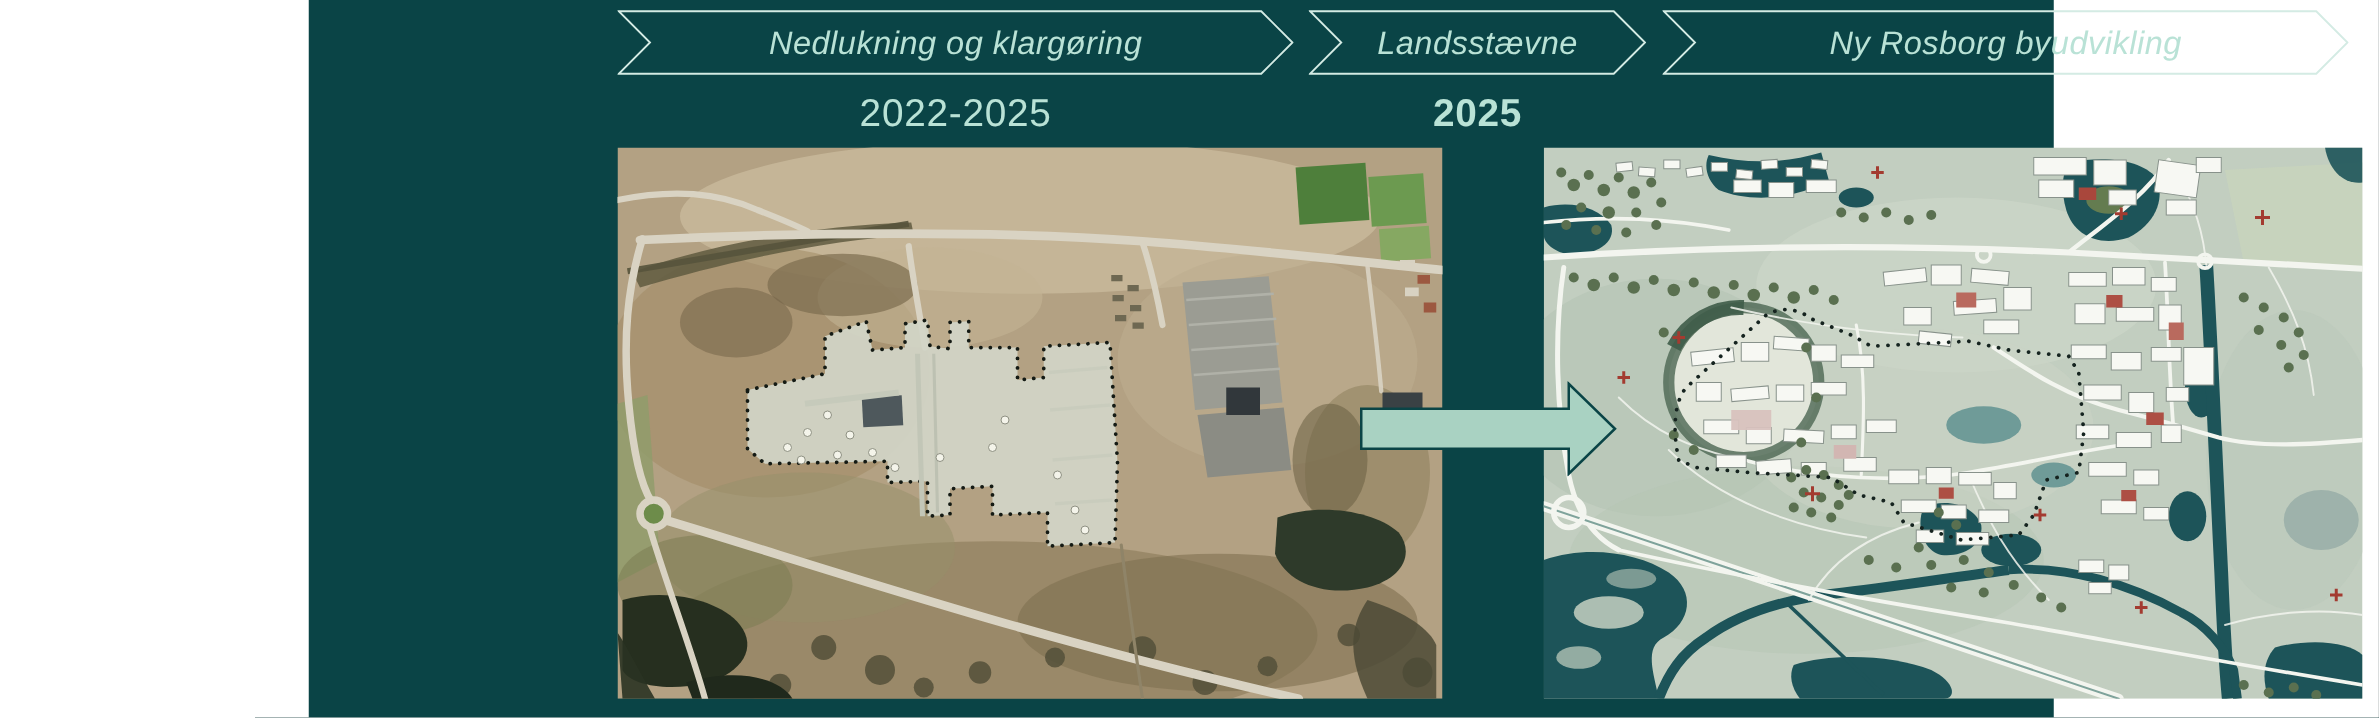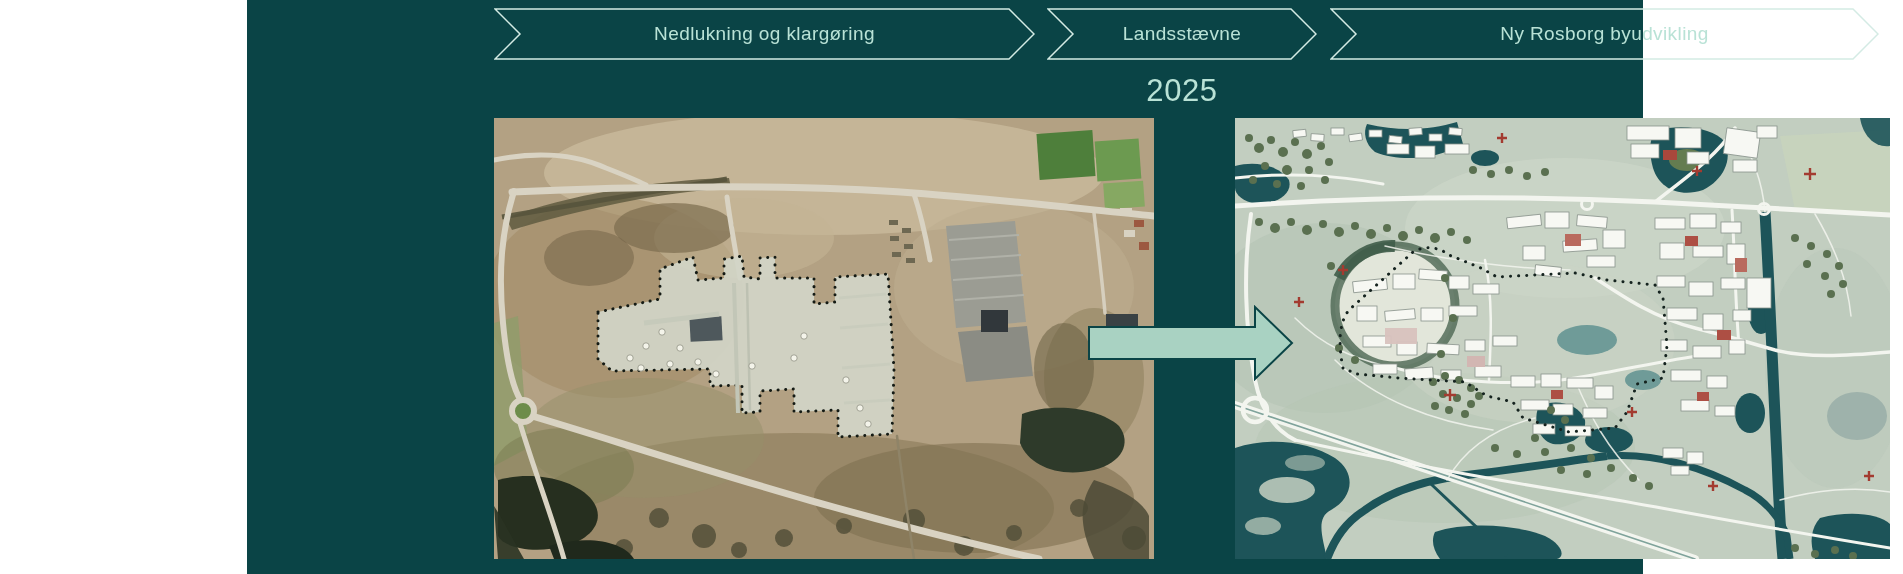--- a/index.html
+++ b/index.html
@@ -17,32 +17,32 @@
   }
   .panel{
     position:absolute;left:247px;top:0;width:1396px;height:574px;
     background:var(--panel);
   }
   .chevron{position:absolute;top:8px;height:52px;}
   .chevron svg{position:absolute;left:0;top:0;width:100%;height:100%;display:block;}
   .chev-label{
     position:absolute;left:0;top:0;width:100%;height:100%;
     display:flex;align-items:center;justify-content:center;
-    color:var(--text);font-size:19px;letter-spacing:0.4px;white-space:nowrap;
+    color:var(--text);font-size:26px;letter-spacing:0.4px;white-space:nowrap;font-style:italic;
   }
   .chev1{left:247px;width:541px;}
   .chev2{left:800px;width:270px;text-align:right;}
   .chev3{left:1083px;width:549px;}
   .period{
     position:absolute;top:72px;height:38px;line-height:38px;
     text-align:center;color:var(--text);font-size:31px;letter-spacing:0.6px;
     white-space:nowrap;
   }
   .p1{left:247px;width:541px;}
-  .p2{left:800px;width:270px;}
+  .p2{left:800px;width:270px;font-weight:bold;}
   .p3{left:1083px;width:549px;}
   .map{position:absolute;top:118px;display:block;}
   .map-left{left:247px;width:660px;height:441px;}
   .map-right{left:988px;width:655px;height:441px;}
   .arrow{position:absolute;left:841px;top:305px;width:206px;height:76px;display:block;}
 </style>
 </head>
 <body>
 
 <div class="slide">
@@ -62,20 +62,21 @@
       <span class="chev-label">Landsstævne</span>
     </div>
 
     <div class="chevron chev3">
       <svg viewBox="0 0 549 52" preserveAspectRatio="none">
         <path d="M1,1 H523 L548,26 L523,51 H1 L26,26 Z" fill="none" stroke="var(--chevron-outline)" stroke-width="1.5"></path>
       </svg>
       <span class="chev-label">Ny Rosborg byudvikling</span>
     </div>
 
+    <div class="period p1">2022-2025</div>
     <div class="period p2">2025</div>
 
     <svg class="map map-left" viewBox="0 0 660 441" preserveAspectRatio="none">
       <rect width="660" height="441" fill="#b3a183"></rect>
       <g>
         <ellipse cx="330" cy="55" rx="280" ry="62" fill="#c9ba9c" opacity="0.8"></ellipse>
         <ellipse cx="120" cy="180" rx="130" ry="100" fill="#a08a64" opacity="0.55"></ellipse>
         <ellipse cx="250" cy="120" rx="90" ry="40" fill="#c3b494" opacity="0.6"></ellipse>
         <ellipse cx="520" cy="170" rx="120" ry="85" fill="#bcad8f" opacity="0.6"></ellipse>
         <ellipse cx="300" cy="390" rx="260" ry="75" fill="#8d7c5a" opacity="0.65"></ellipse>

